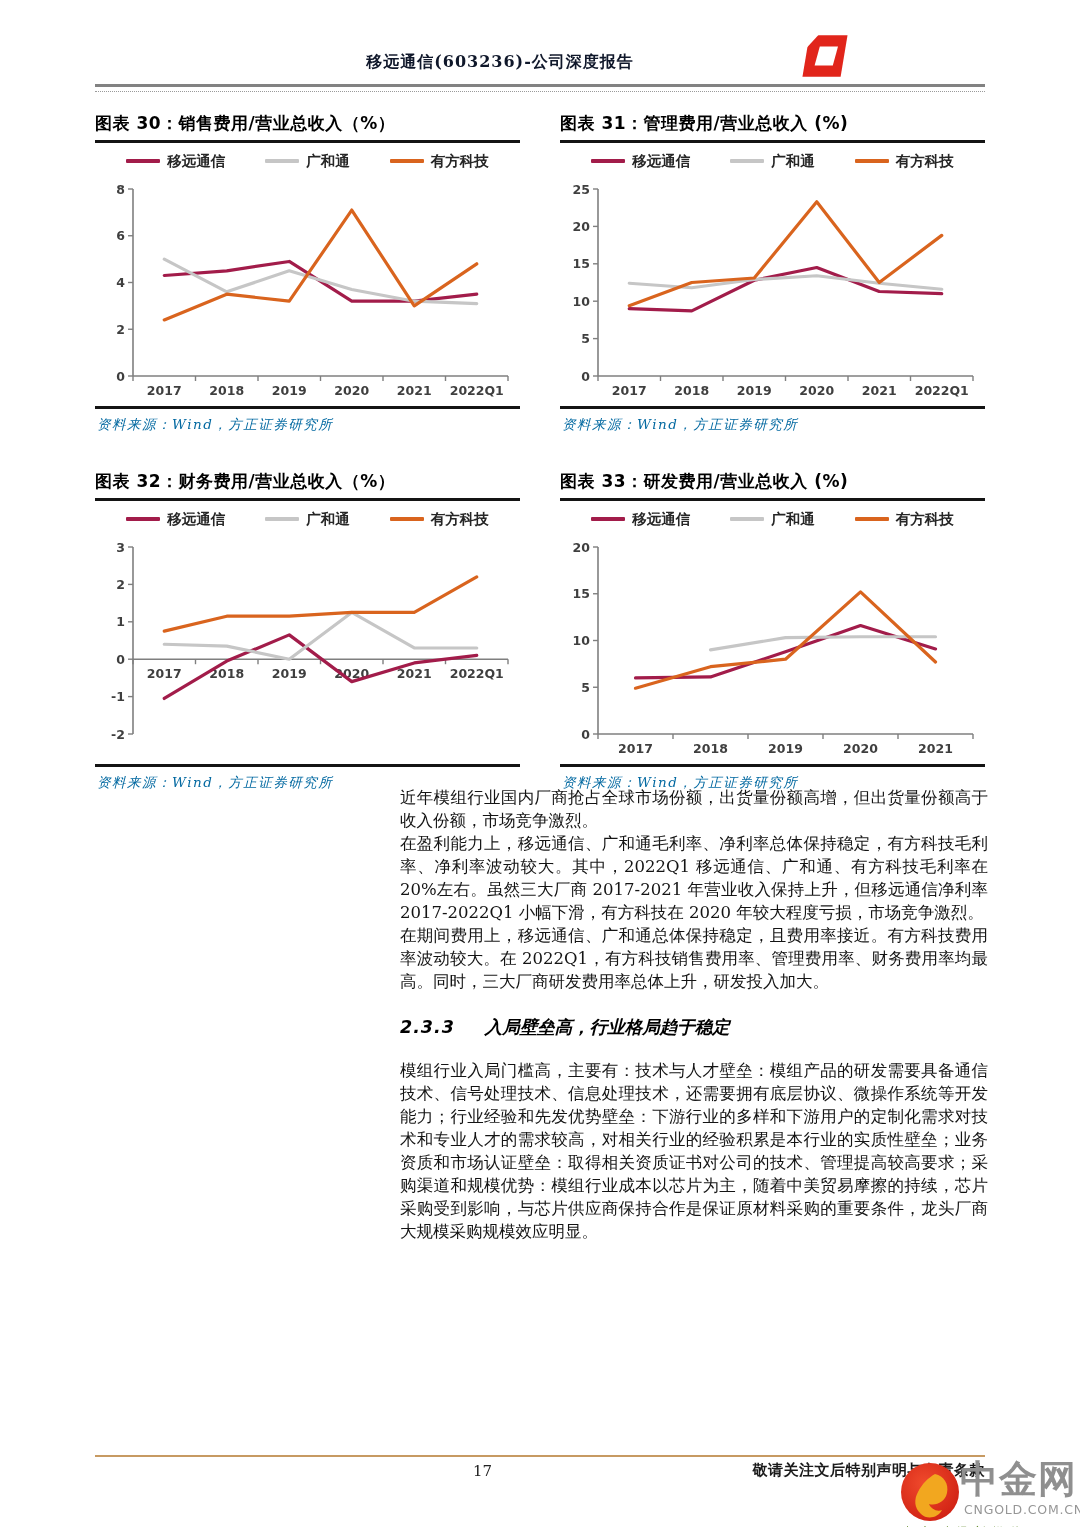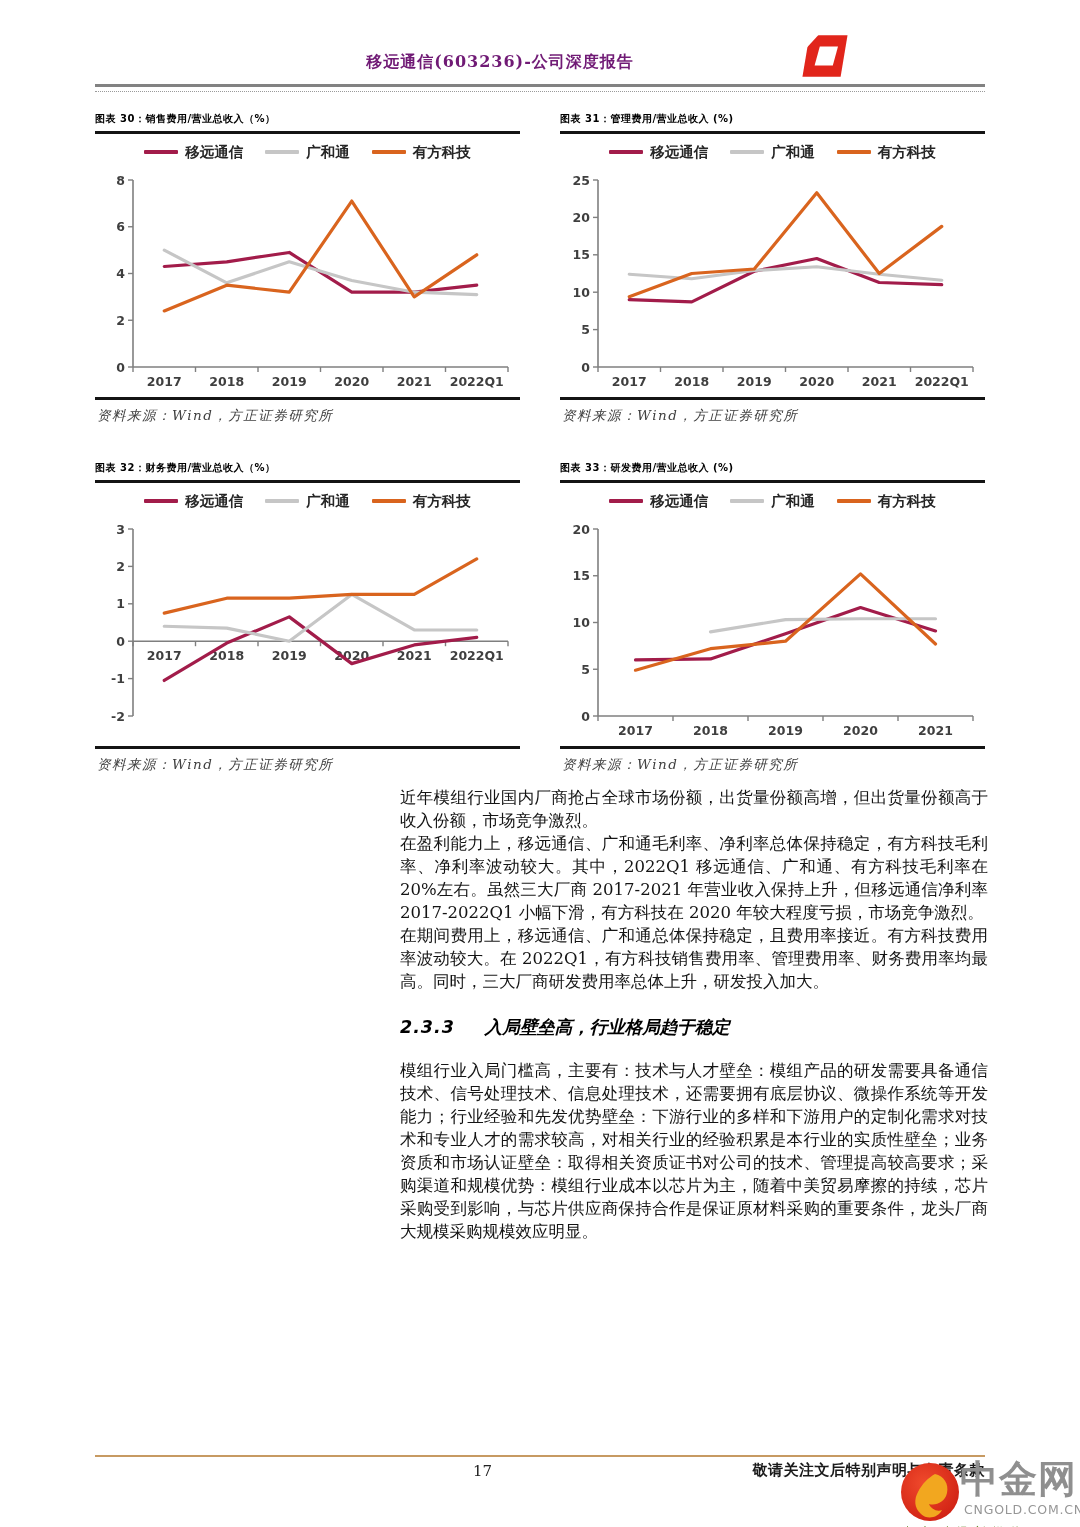--- a/index.html
+++ b/index.html
@@ -11,49 +11,49 @@
     font-family: "DejaVu Sans", sans-serif;
     color: #111;
     overflow: hidden;
     margin: 0 auto;
   }
   
   .doc-title {
     position: absolute; left: 95px; top: 52px; width: 810px;
     text-align: center;
     font-family: "DejaVu Serif", serif;
-    font-weight: bold; font-size: 16px; letter-spacing: 1px; color:#701a75;
+    font-weight: bold; font-size: 16px; letter-spacing: 1px; color:#0f172a;
   }
   .header-rule  { position: absolute; left: 95px; top: 84px;  width: 890px; height: 3px; background:#828282; }
   .header-rule2 { position: absolute; left: 95px; top: 91px;  width: 890px; border-top: 1px dotted #9a9a9a; }
   .brand { position: absolute; left: 799px; top: 30px; display: flex; align-items: flex-start; gap: 8px; }
   .brand svg { width: 52px; height: 52px; }
   .brand-cn { font-size: 28px; font-weight: 900; letter-spacing: 2px; line-height: 32px; }
   .brand-en { font-size: 9.5px; font-weight: bold; letter-spacing: 1.6px; margin-top: 3px; }
   
   .figures {
     position: absolute; left: 95px; top: 112px; width: 890px;
     display: grid; grid-template-columns: 425px 425px; column-gap: 40px; row-gap: 36px;
   }
   .fig { width: 425px; }
   .fig-title {
-    font-size: 10px; font-weight: bold; color:#000;
+    font-size: 17px; font-weight: bold; color:#000;
     padding-bottom: 5px; border-bottom: 3px solid #141414; letter-spacing: .5px;
     font-family: "DejaVu Sans", sans-serif;
   }
-  .legend { display:flex; justify-content:center; align-items:center; gap: 22px; height: 36px; }
+  .legend { display:flex; justify-content:center; align-items:center; gap: 40px; height: 36px; }
   .legend-item { display:flex; align-items:center; gap: 7px; }
   .legend-sw { width: 34px; height: 4px; border-radius: 1px; }
   .legend-lb { font-size: 14.5px; font-weight: bold; color:#262626; }
   svg.plot { display:block; width: 425px; height: 225px; overflow: visible; }
   svg.plot text { font-family: "DejaVu Sans", sans-serif; font-size: 12.5px; font-weight: bold; fill:#3f3f3f; }
   .fig-source {
     border-top: 3px solid #141414; margin-top: 2px; padding: 7px 0 0 2px;
     font-family: "DejaVu Serif", serif; font-style: italic;
-    font-size: 13.5px; letter-spacing: 1.5px; color:#404040;
+    font-size: 13.5px; letter-spacing: 1.5px; color:#0369a1;
   }
   
   .body-text {
     position: absolute; left: 400px; top: 786px; width: 588px;
     font-family: "DejaVu Serif", serif; color:#141414;
   }
   .body-text p { font-size: 16.5px; line-height: 23px; text-align: justify; }
   .section-head { margin: 22px 0 20px; font-size: 17.5px; font-weight: bold; font-family: "DejaVu Sans", sans-serif; color:#000;font-style:italic; }
   .section-head .num { margin-right: 30px; letter-spacing: 1px; }
   

